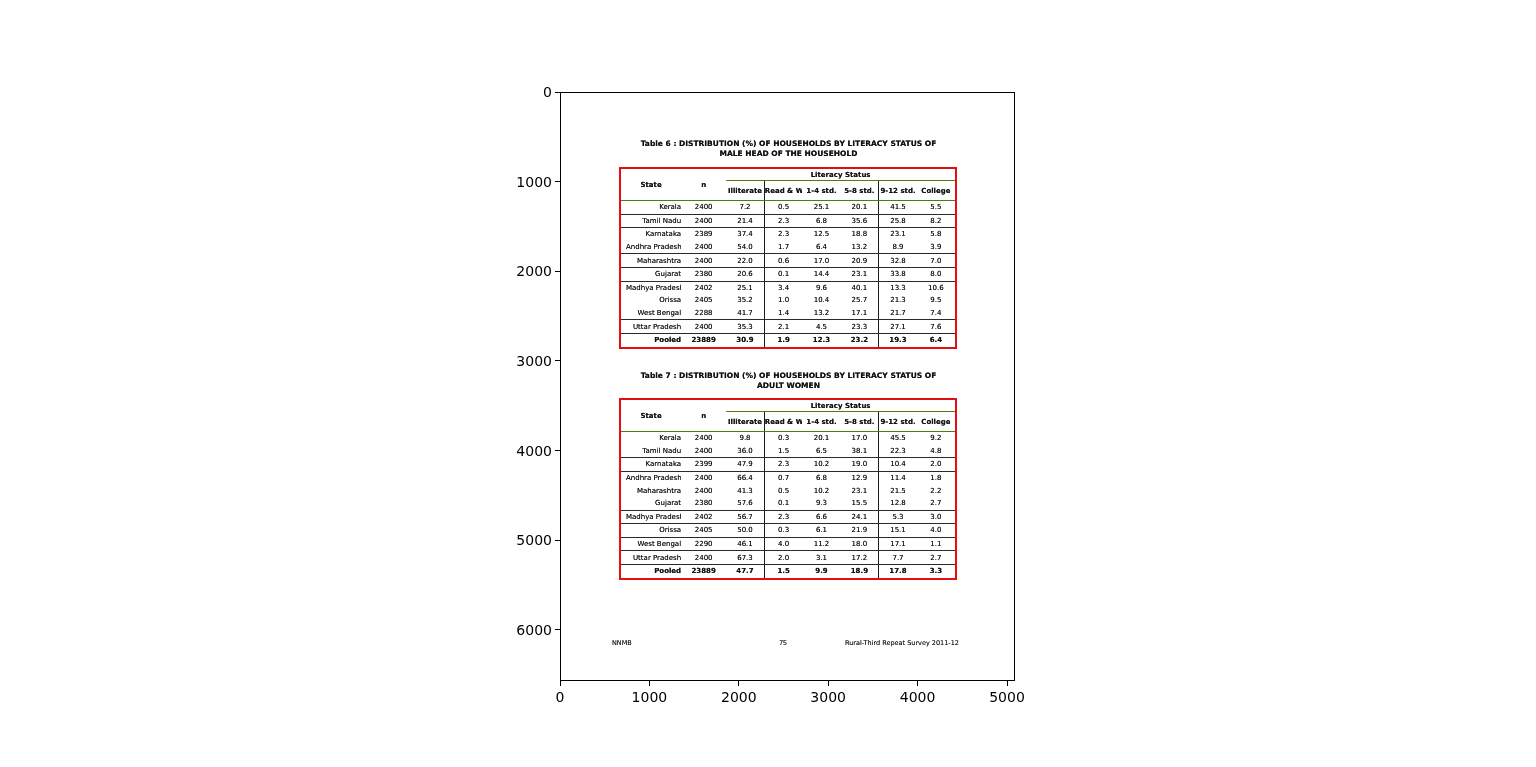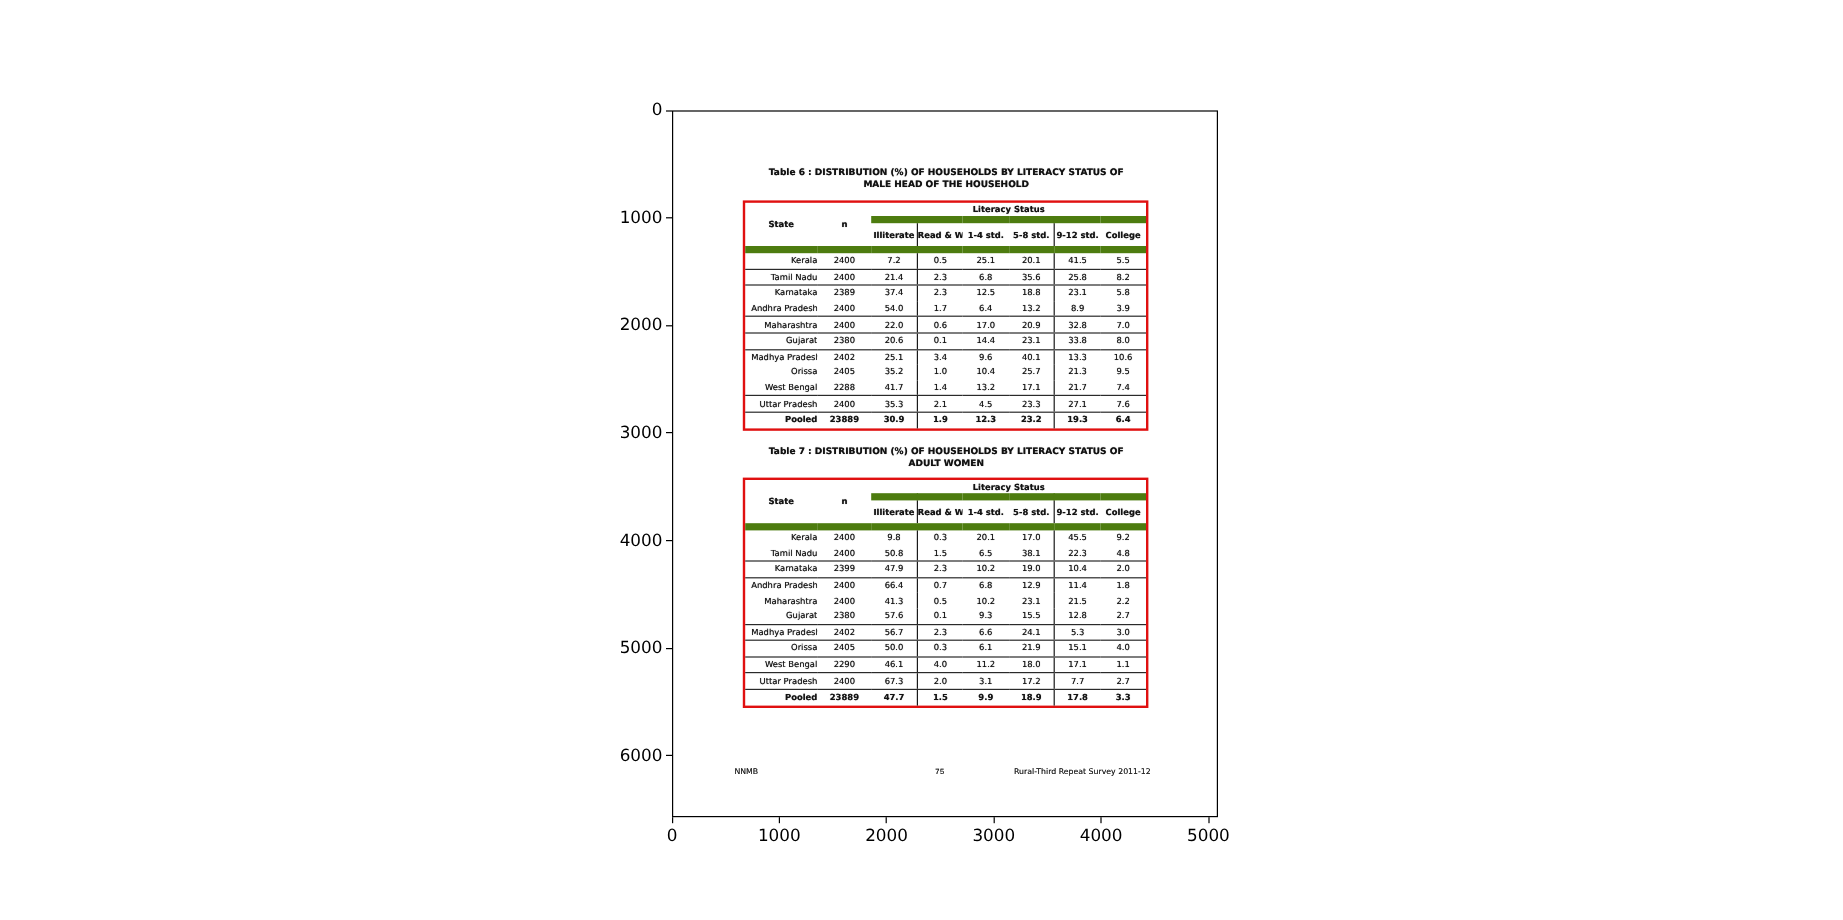--- a/index.html
+++ b/index.html
@@ -26,21 +26,21 @@
     border:2.5px solid #e01010;background:#fff;
   }
   .scan-table table{
     width:100%;border-collapse:collapse;table-layout:fixed;
     font-size:7px;color:#131313;text-shadow:0 0 0.6px rgba(0,0,0,0.7);
   }
   .scan-table th,.scan-table td{
     padding:0;margin:0;text-align:center;white-space:nowrap;overflow:hidden;
     height:12.6px;line-height:10px;font-weight:normal;
   }
-  .scan-table th{font-weight:bold;border-bottom:6px solid #4d7c0f;}
+  .scan-table th{font-weight:bold;border-bottom:1px solid #4d7c0f;}
   .scan-table th.span-h{height:11px;}
   .scan-table th.sub-h{height:19px;}
   .scan-table td.state{text-align:right;padding-left:5px;}
   .scan-table .v{border-left:1px solid #1a1a1a;}
   .scan-table tr.rule td{border-bottom:1px solid #2a2a2a;}
   .scan-table tr.pooled td{border-top:1px solid #1a1a1a;font-weight:bold;}
   .col-state{width:18%;} .col-n{width:13.5%;} .col-a{width:12.5%;} .col-b{width:12.5%;}
   .col-c{width:10.5%;} .col-d{width:10%;} .col-e{width:12.5%;} .col-f{width:10.5%;}
   .footer-text{
     position:absolute;font-size:6.5px;color:#222;line-height:8px;
@@ -249,21 +249,21 @@
           <td>9.8</td>
           <td class="v">0.3</td>
           <td>20.1</td>
           <td>17.0</td>
           <td class="v">45.5</td>
           <td>9.2</td>
         </tr>
         <tr class="rule ">
           <td class="state">Tamil Nadu</td>
           <td>2400</td>
-          <td>50.8</td>
+          <td>36.0</td>
           <td class="v">1.5</td>
           <td>6.5</td>
           <td>38.1</td>
           <td class="v">22.3</td>
           <td>4.8</td>
         </tr>
         <tr class="rule ">
           <td class="state">Karnataka</td>
           <td>2399</td>
           <td>47.9</td>

